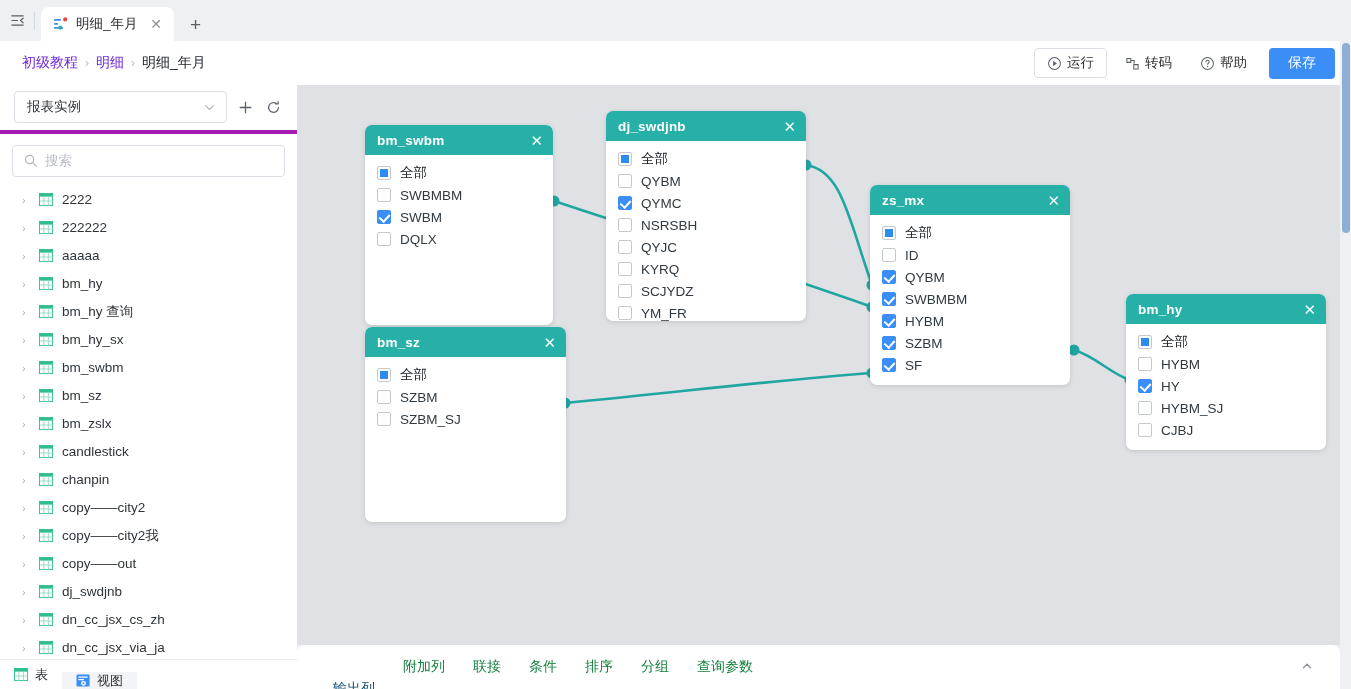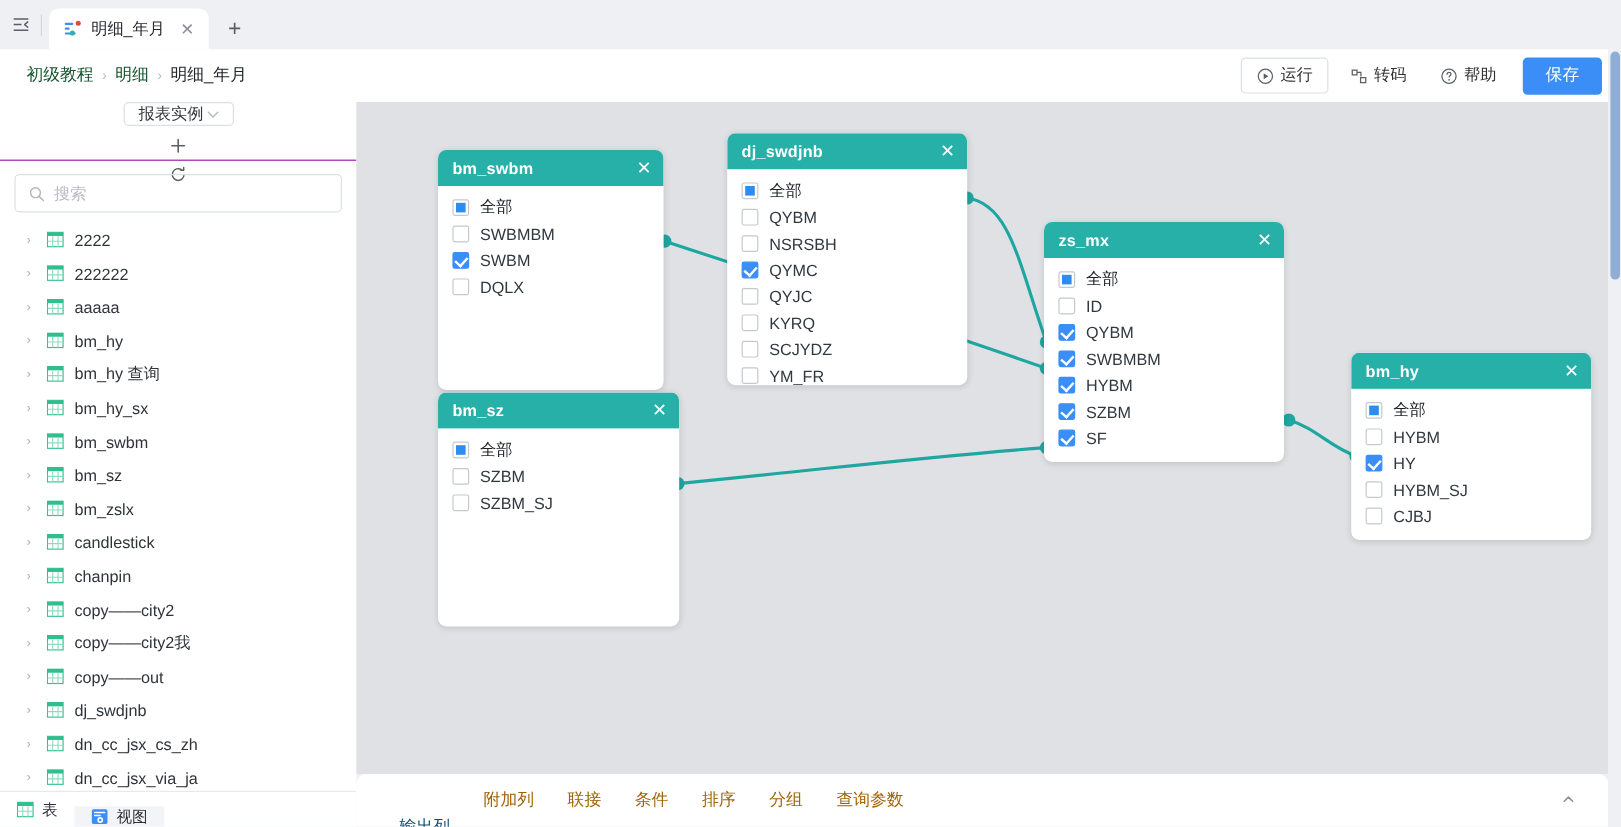--- a/index.html
+++ b/index.html
@@ -39,21 +39,21 @@
     width:28px; height:28px; margin:0 0 3px 8px; display:flex; align-items:center;
     justify-content:center; color:#5a5f66; font-size:19px; line-height:1;
   }
 
   
   .header {
     position:absolute; left:0; top:41px; width:1351px; height:44px;
     background:#ffffff; display:flex; align-items:center; padding:0 16px 0 22px;
   }
   .crumbs { display:flex; align-items:center; font-size:14px; }
-  .crumb { color:#14532d; }
+  .crumb { color:#6d28d9; }
   .crumb.active { color:#20252c; }
   .crumb-sep { color:#b7bcc4; margin:0 7px; font-size:12px; }
 
   .hdr-actions { margin-left:auto; display:flex; align-items:center; gap:8px; }
   .btn-run {
     height:30px; padding:0 12px; border:1px solid #dcdfe6; border-radius:4px;
     background:#fff; display:flex; align-items:center; gap:5px;
     font-size:13.5px; color:#303133;
   }
   .btn-plain {
@@ -65,23 +65,22 @@
     display:flex; align-items:center; font-size:14px; margin-left:4px;
   }
   .ico { width:15px; height:15px; display:block; }
 
   
   .leftpanel {
     position:absolute; left:0; top:85px; width:297px; height:604px;
     background:#ffffff; display:flex; flex-direction:column;
   }
   .lp-top {
-    height:49px; display:flex; align-items:center; gap:9px; padding:0 4px;
-    border-bottom:1px solid #a21caf;
-    flex-direction:column;
+    height:49px; display:flex; align-items:center; gap:9px; padding:0 14px;
+    border-bottom:4px solid #a21caf;
   }
   .select {
     flex:1 1 auto; height:32px; border:1px solid #dcdfe6; border-radius:4px;
     display:flex; align-items:center; padding:0 9px 0 12px; font-size:13.5px;
     color:#30353c;
   }
   .select .caret { margin-left:auto; color:#b4bac2; font-size:11px; }
   .lp-icon { width:19px; height:19px; color:#5c6169; display:flex;
              align-items:center; justify-content:center; }
   .lp-search { padding:11px 12px 9px 12px; }
@@ -150,21 +149,21 @@
     content:""; position:absolute; left:2px; top:2px; width:8px; height:8px;
     background:#2d8cf0;
   }
 
   
   .bottombar {
     position:absolute; left:297px; top:645px; width:1043px; height:44px;
     background:#ffffff; border-radius:8px 8px 0 0; display:flex; align-items:center;
     padding:0 14px 0 22px;
   }
-  .bb-tab { font-size:14px; color:#a16207; padding:0 14px; }
+  .bb-tab { font-size:14px; color:#15803d; padding:0 14px; }
   .bb-tab.active { color:#0c4a6e;margin-top:44px; }
   .bb-collapse { margin-left:auto; color:#8a9099; font-size:13px; padding:0 12px; }
 
   
   .rscroll {
     position:absolute; right:0; top:41px; width:11px; height:648px; background:#eef0f4;
   }
   .rscroll .thumb {
     position:absolute; left:2px; top:2px; width:8px; height:190px; border-radius:4px;
     background:#8faed6;
@@ -514,26 +513,26 @@
         <div class="card-body">
           <div class="fld bold">
             <span class="cb indet"></span>
             <span>全部</span>
           </div>
           <div class="fld">
             <span class="cb "></span>
             <span>QYBM</span>
           </div>
           <div class="fld">
+            <span class="cb checked"></span>
+            <span>QYMC</span>
+          </div>
+          <div class="fld">
             <span class="cb "></span>
             <span>NSRSBH</span>
-          </div>
-          <div class="fld">
-            <span class="cb checked"></span>
-            <span>QYMC</span>
           </div>
           <div class="fld">
             <span class="cb "></span>
             <span>QYJC</span>
           </div>
           <div class="fld">
             <span class="cb "></span>
             <span>KYRQ</span>
           </div>
           <div class="fld">

